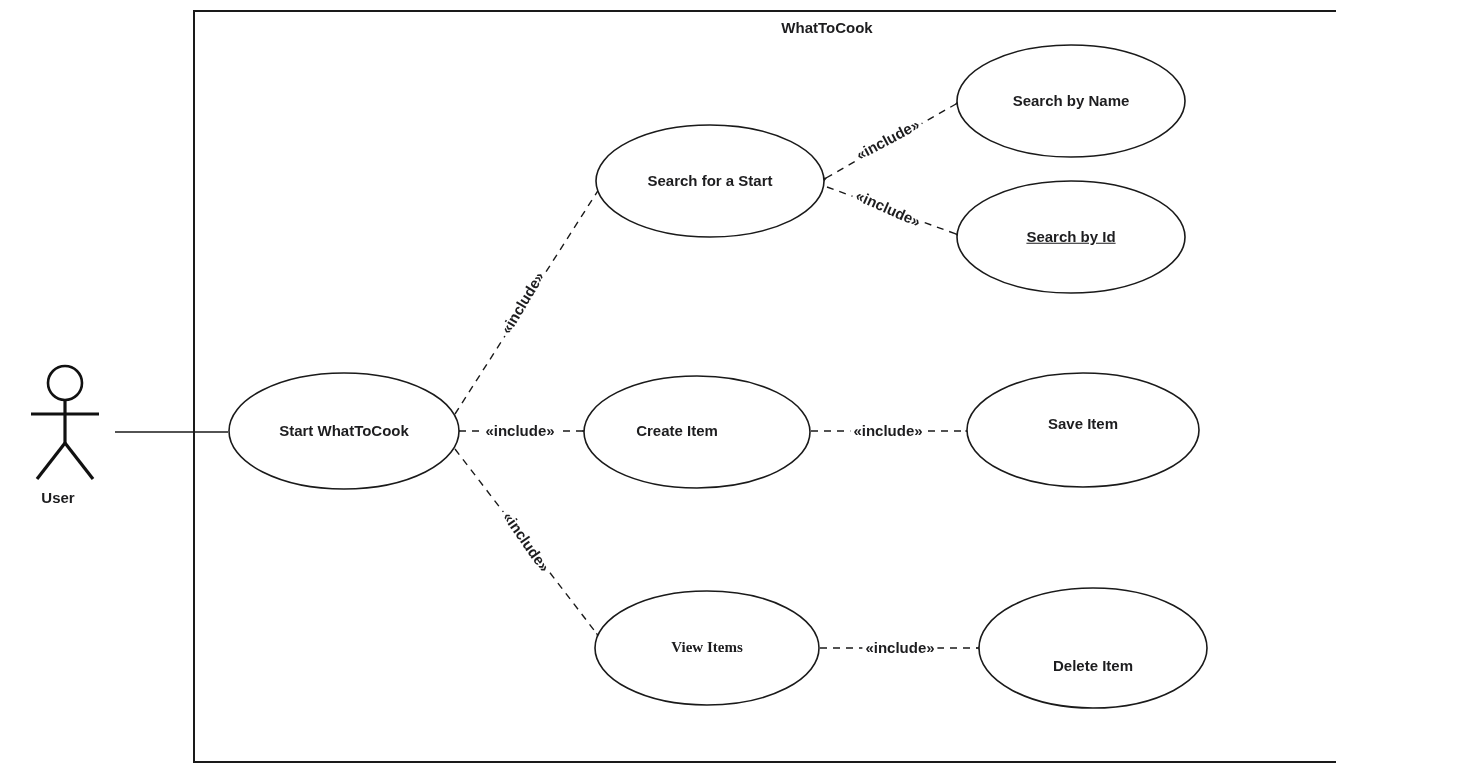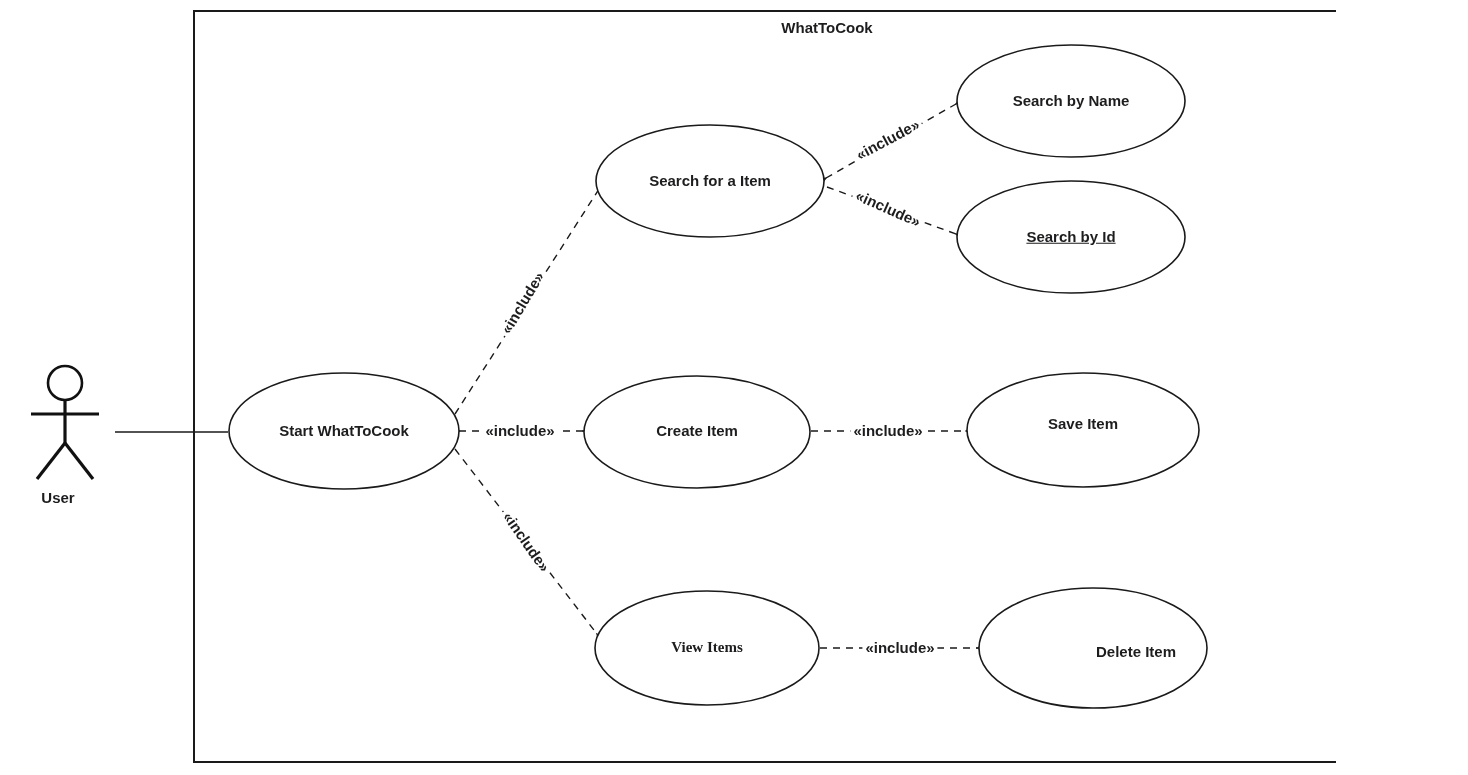--- a/index.html
+++ b/index.html
@@ -72,27 +72,27 @@
     <ellipse cx="1083" cy="430" rx="116" ry="57" fill="#ffffff" stroke="#1a1a1a" stroke-width="1.6"></ellipse>
     <ellipse cx="707" cy="648" rx="112" ry="57" fill="#ffffff" stroke="#1a1a1a" stroke-width="1.6"></ellipse>
     <ellipse cx="1093" cy="648" rx="114" ry="60" fill="#ffffff" stroke="#1a1a1a" stroke-width="1.6"></ellipse>
   </svg>
 
   <div class="label" style="left:827px; top:28px;">WhatToCook</div>
 
   <div class="label" style="left:58px; top:498px;text-align:right;">User</div>
 
   <div class="label" style="left:344px; top:431px;">Start WhatToCook</div>
-  <div class="label" style="left:710px; top:181px;">Search for a Item</div>
+  <div class="label" style="left:710px; top:181px;">Search for a Start</div>
   <div class="label" style="left:1071px; top:101px;text-align:center;">Search by Name</div>
   <div class="label" style="left:1071px; top:237px;text-decoration:underline;">Search by Id</div>
-  <div class="label" style="left:697px; top:431px;">Create Item</div>
+  <div class="label" style="left:677px; top:431px;">Create Item</div>
   <div class="label" style="left:1083px; top:424px;">Save Item</div>
   <div class="label" style="left:707px; top:647px;font-family:Liberation Serif, serif;">View Items</div>
-  <div class="label" style="left:1093px; top:652px;margin-left:43px;">Delete Item</div>
+  <div class="label" style="left:1093px; top:666px;">Delete Item</div>
 
   <div class="label include-label" style="left:523px; top:303px; transform:translate(-50%,-50%) rotate(-59deg);">«include»</div>
   <div class="label include-label" style="left:520px; top:431px;">«include»</div>
   <div class="label include-label" style="left:526px; top:542px; transform:translate(-50%,-50%) rotate(55deg);">«include»</div>
   <div class="label include-label" style="left:888px; top:140px; transform:translate(-50%,-50%) rotate(-28deg);">«include»</div>
   <div class="label include-label" style="left:888px; top:209px; transform:translate(-50%,-50%) rotate(24deg);">«include»</div>
   <div class="label include-label" style="left:888px; top:431px;">«include»</div>
   <div class="label include-label" style="left:900px; top:648px;">«include»</div>
 
 </div>

